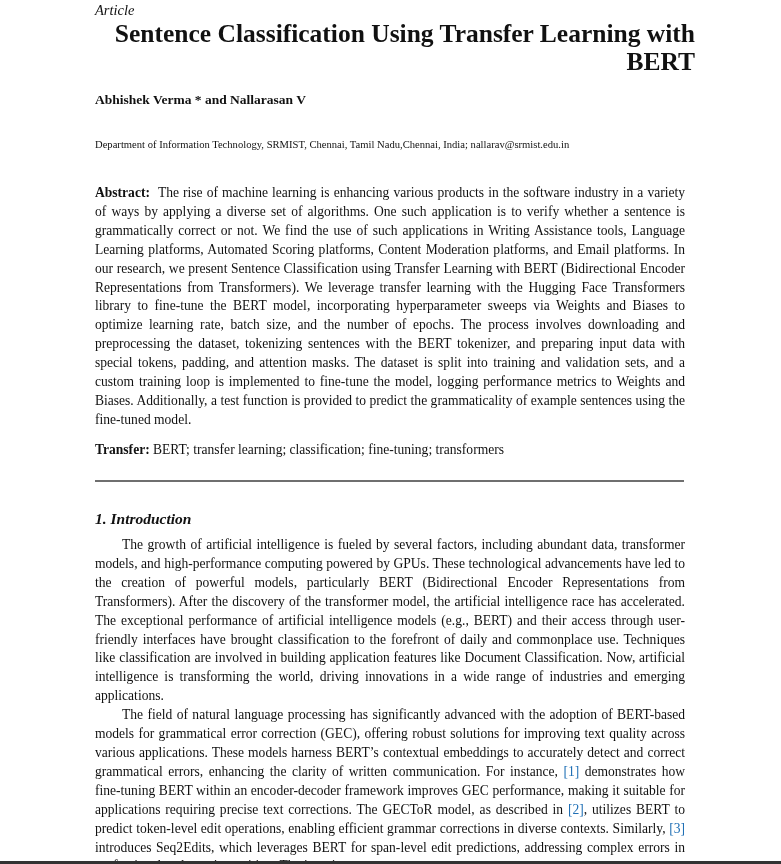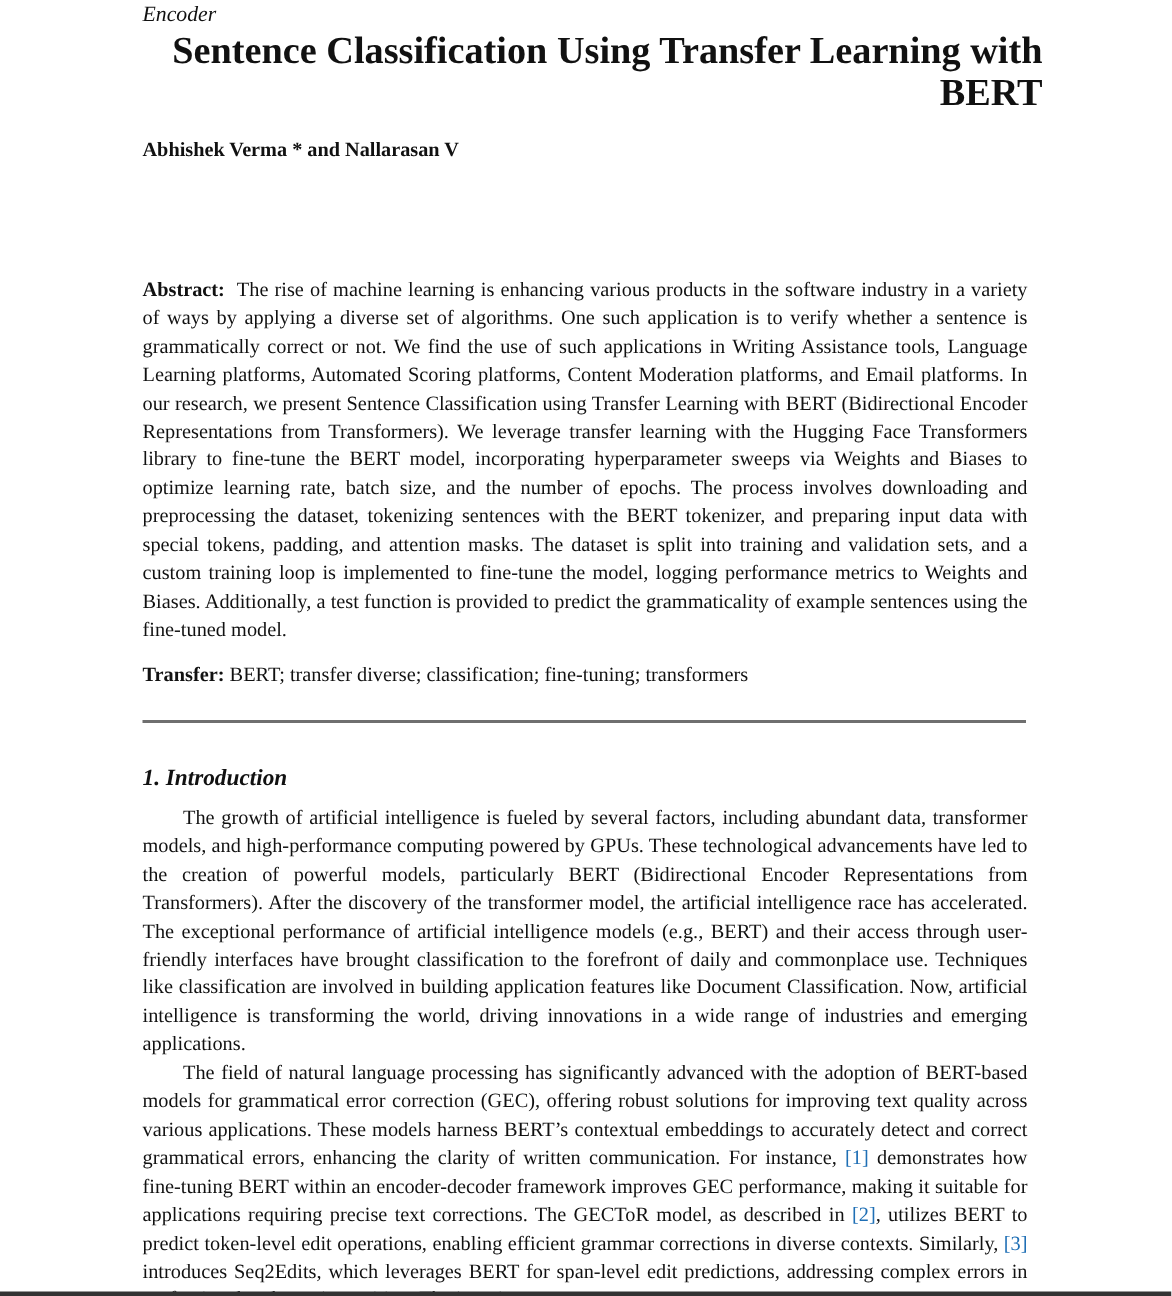--- a/index.html
+++ b/index.html
@@ -47,33 +47,34 @@
   .intro p { text-indent: 27px; }
   .cite { color: #1f6fb5; }
   .bottom-bar {
     position: absolute; left: 0; top: 861px; width: 781px; height: 3px; background: #333;
   }
 </style>
 </head>
 <body>
 
 <div class="page">
-  <div class="article-type">Encoder</div>
+  <div class="article-type">Article</div>
   <h1 class="title">Sentence Classification Using Transfer Learning with BERT</h1>
   <div class="authors">Abhishek Verma * and Nallarasan V</div>
 
   <div class="affil">
+    <div>Department of Information Technology, SRMIST, Chennai, Tamil Nadu,Chennai, India; nallarav@srmist.edu.in</div>
   </div>
 
   <p class="body-text abstract">
     <span class="label">Abstract:</span>&nbsp; <span>The rise of machine learning is enhancing various products in the software industry in a variety of ways by applying a diverse set of algorithms. One such application is to verify whether a sentence is grammatically correct or not. We find the use of such applications in Writing Assistance tools, Language Learning platforms, Automated Scoring platforms, Content Moderation platforms, and Email platforms. In our research, we present Sentence Classification using Transfer Learning with BERT (Bidirectional Encoder Representations from Transformers). We leverage transfer learning with the Hugging Face Transformers library to fine-tune the BERT model, incorporating hyperparameter sweeps via Weights and Biases to optimize learning rate, batch size, and the number of epochs. The process involves downloading and preprocessing the dataset, tokenizing sentences with the BERT tokenizer, and preparing input data with special tokens, padding, and attention masks. The dataset is split into training and validation sets, and a custom training loop is implemented to fine-tune the model, logging performance metrics to Weights and Biases. Additionally, a test function is provided to predict the grammaticality of example sentences using the fine-tuned model.</span>
   </p>
 
   <div class="keywords">
-    <span class="label">Transfer:</span> <span>BERT; transfer diverse; classification; fine-tuning; transformers</span>
+    <span class="label">Transfer:</span> <span>BERT; transfer learning; classification; fine-tuning; transformers</span>
   </div>
 
   <div class="rule"></div>
 
   <h2 class="section-heading">1. Introduction</h2>
 
   <div class="intro">
     <p class="body-text">The growth of artificial intelligence is fueled by several factors, including abundant data, transformer models, and high-performance computing powered by GPUs. These technological advancements have led to the creation of powerful models, particularly BERT (Bidirectional Encoder Representations from Transformers). After the discovery of the transformer model, the artificial intelligence race has accelerated. The exceptional performance of artificial intelligence models (e.g., BERT) and their access through user-friendly interfaces have brought classification to the forefront of daily and commonplace use. Techniques like classification are involved in building application features like Document Classification. Now, artificial intelligence is transforming the world, driving innovations in a wide range of industries and emerging applications.</p>
     <p class="body-text"><span>The field of natural language processing has significantly advanced with the adoption of BERT-based models for grammatical error correction (GEC), offering robust solutions for improving text quality across various applications. These models harness BERT’s contextual embeddings to accurately detect and correct grammatical errors, enhancing the clarity of written communication. For instance, </span><a class="cite">[1]</a><span> demonstrates how fine-tuning BERT within an encoder-decoder framework improves GEC performance, making it suitable for applications requiring precise text corrections. The GECToR model, as described in </span><a class="cite">[2]</a><span>, utilizes BERT to predict token-level edit operations, enabling efficient grammar corrections in diverse contexts. Similarly, </span><a class="cite">[3]</a><span> introduces Seq2Edits, which leverages BERT for span-level edit predictions, addressing complex errors in professional and creative writing. The iterative</span></p>
   </div>

